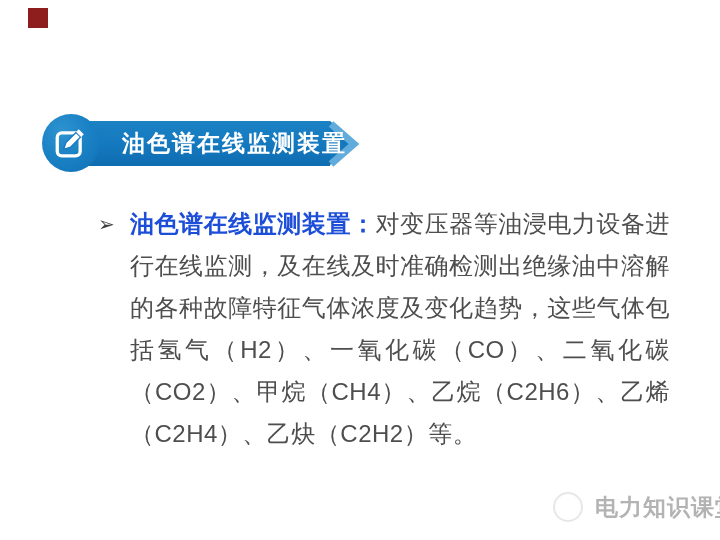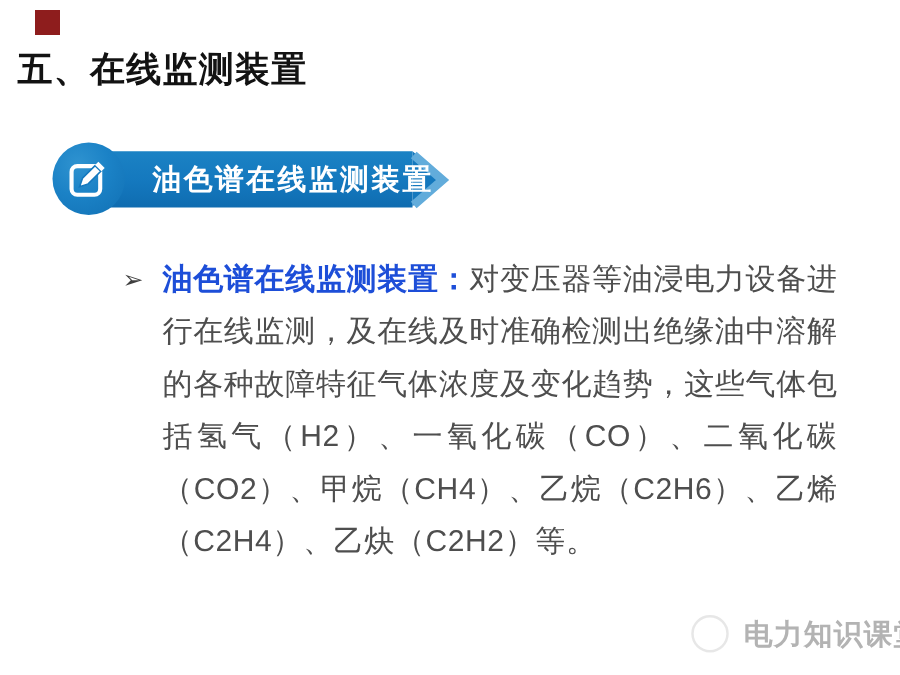--- a/index.html
+++ b/index.html
@@ -63,21 +63,20 @@
     white-space:nowrap;z-index:2;
   }
 </style>
 </head>
 <body>
 
 <div class="slide">
 
   <div class="corner-square"></div>
 
-  <h1 class="title">五、在线监测装置</h1>
 
   <div class="ribbon">
     <div class="ribbon-bar"></div>
     <div class="ribbon-point"></div>
     <svg class="ribbon-chevron" width="44" height="50" viewBox="0 0 44 50">
       <polyline points="5,5 28,25 5,45" fill="none" stroke="#62acdb" stroke-width="7"></polyline>
     </svg>
     <div class="ribbon-circle">
       <svg width="44" height="44" viewBox="0 0 48 48">
         <rect x="9" y="13" width="25" height="25" rx="5" fill="none" stroke="#ffffff" stroke-width="3.6"></rect>

